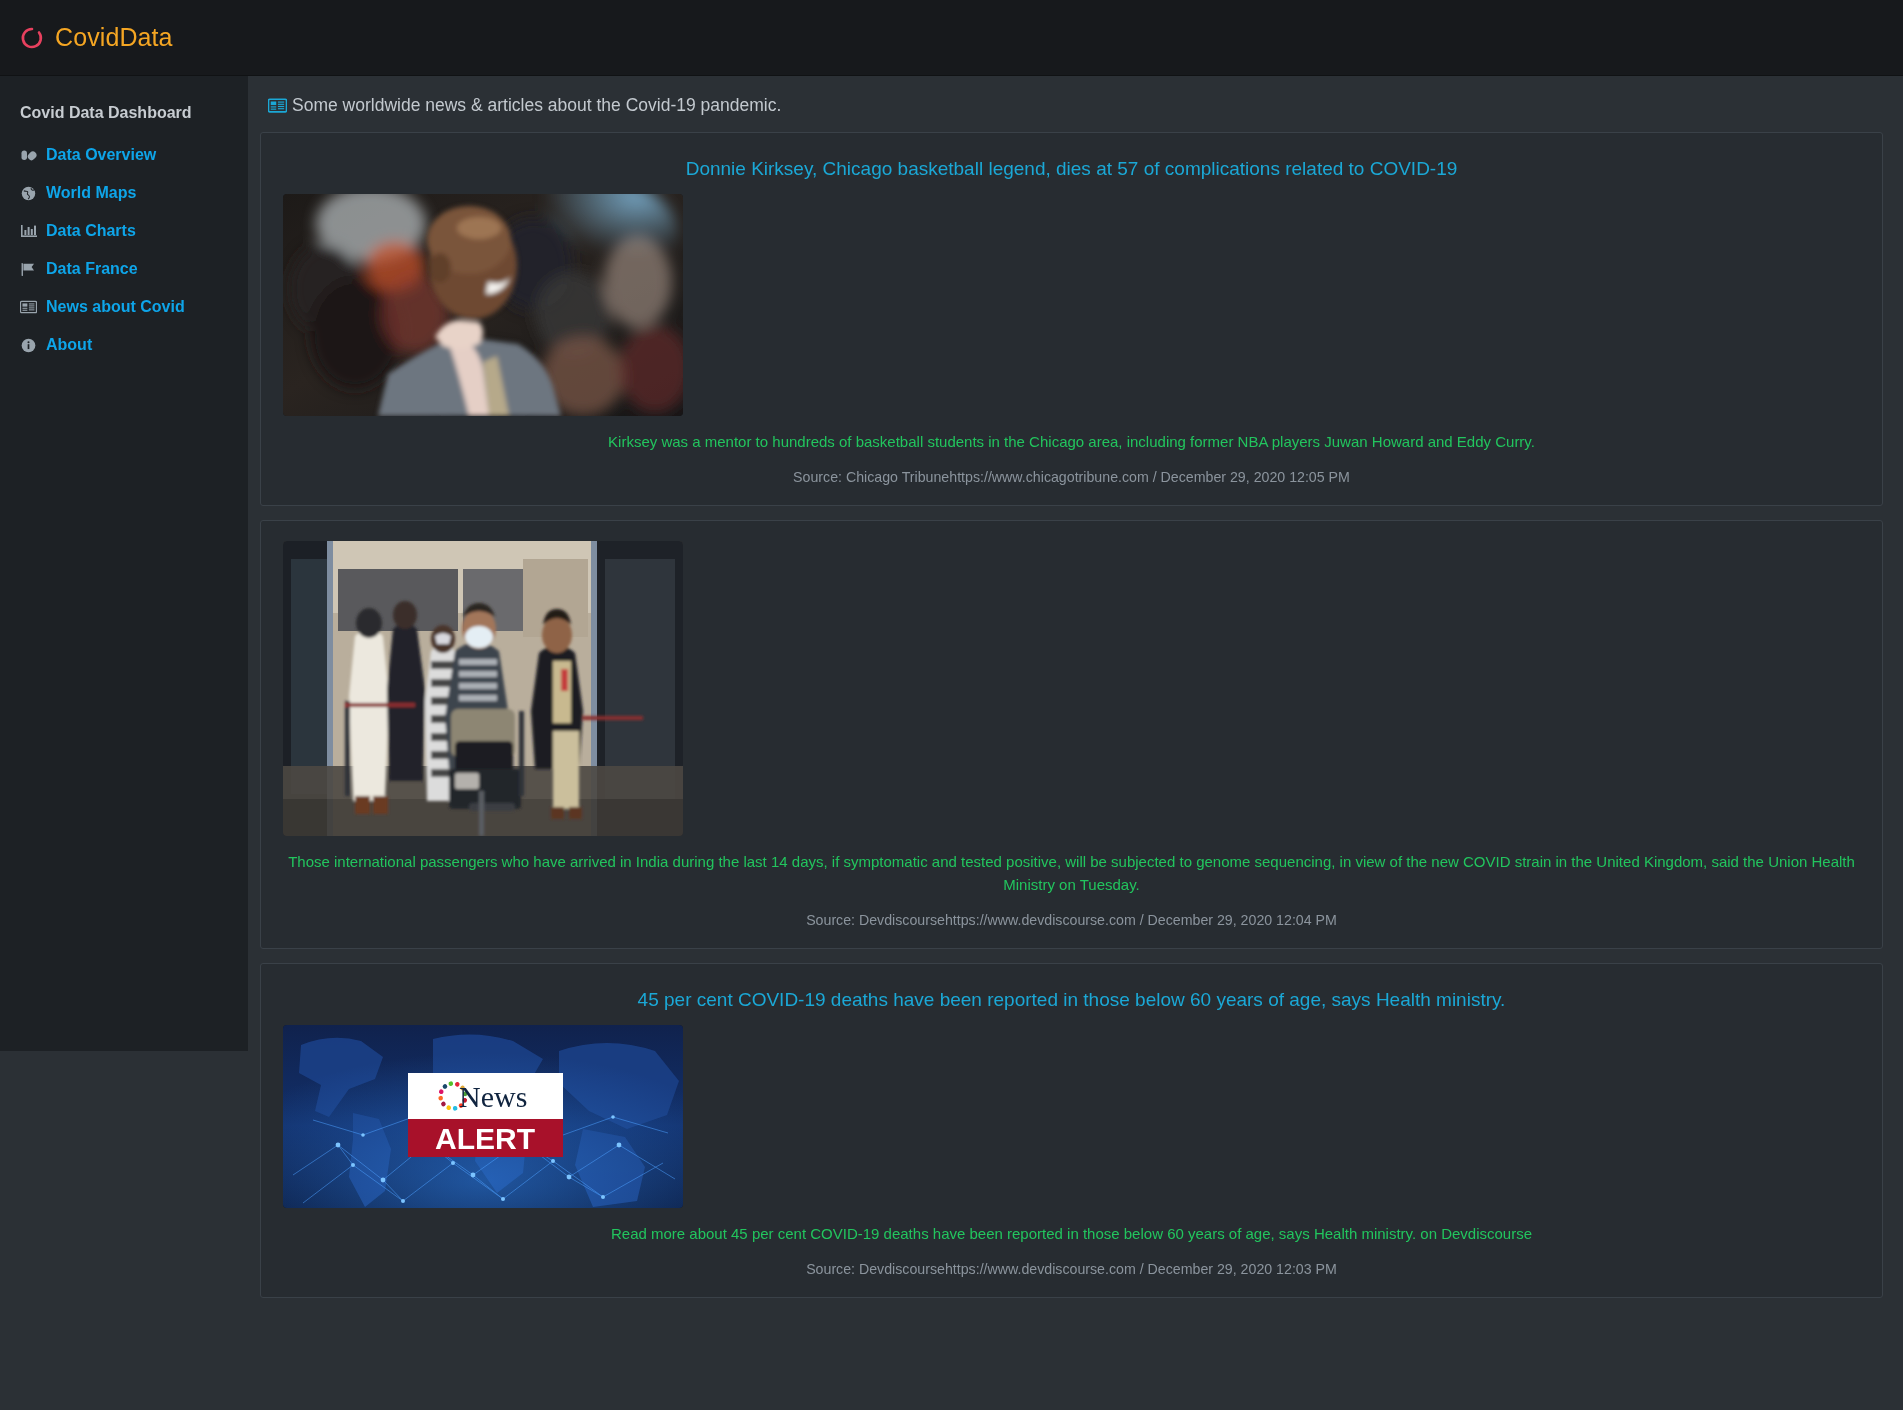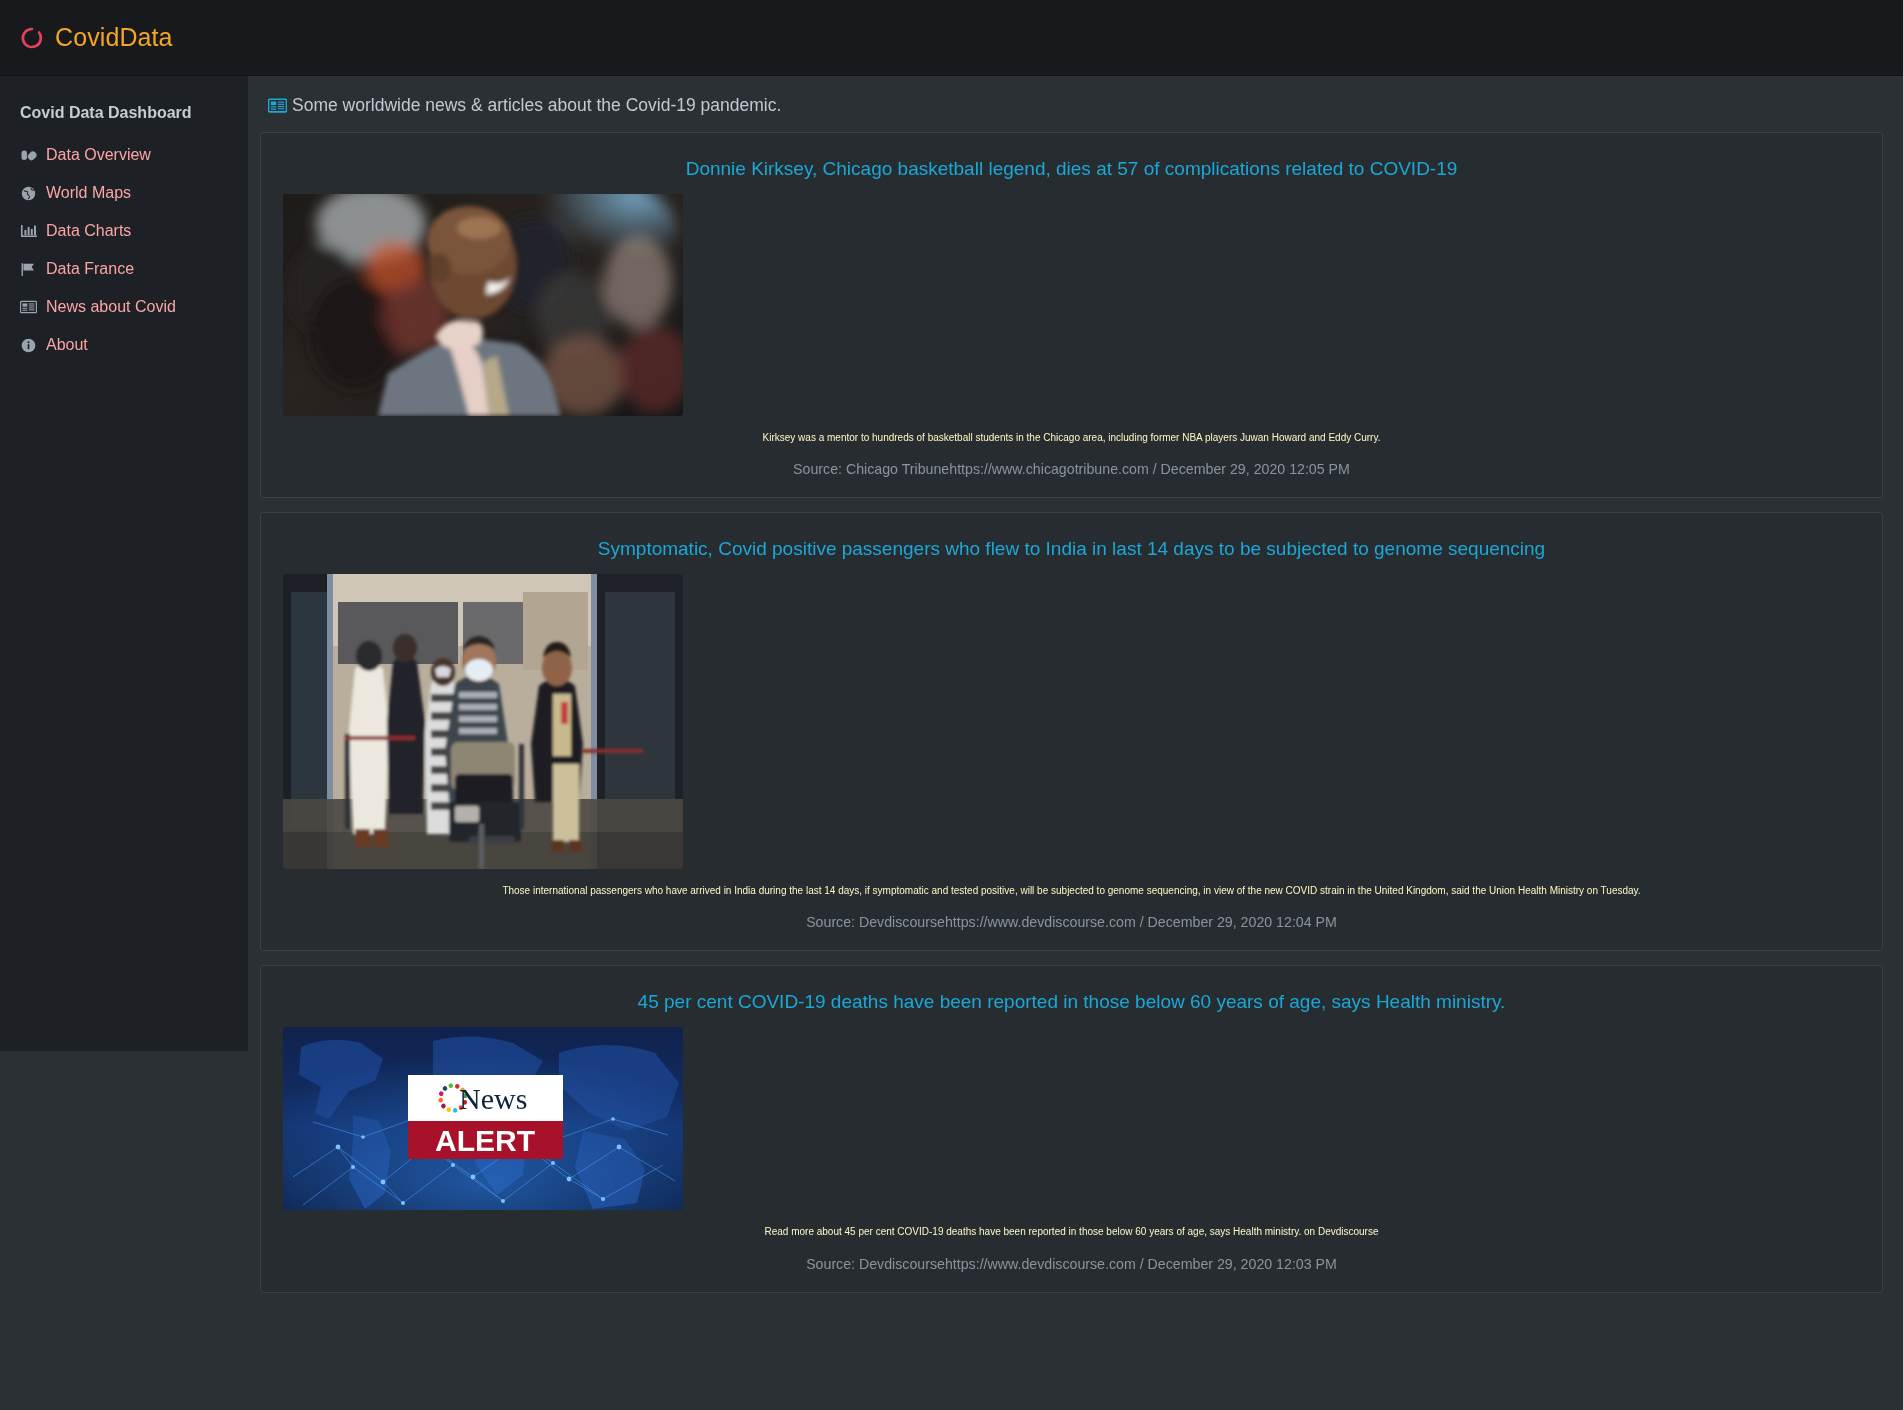--- a/index.html
+++ b/index.html
@@ -56,24 +56,25 @@
     font-size: 16px;
     font-weight: bold;
     padding: 6px 20px 14px 20px;
   }
   .nav-list { list-style: none; margin: 0; padding: 0; }
   .nav-item {
     display: flex;
     align-items: center;
     gap: 9px;
     padding: 10px 20px;
-    color: #fca5a5;
+    color: #0ea5e9;
     font-size: 16px;
     cursor: pointer;
     text-decoration: none;
+    font-weight: bold;
   }
   .nav-icon {
     width: 17px; height: 16px;
     display: inline-flex;
     align-items: center;
     justify-content: center;
     flex: 0 0 17px;
     color: #99a4ad;
   }
   .nav-icon svg { display: block; }
@@ -127,22 +128,22 @@
     overflow: hidden;
     position: relative;
     margin-bottom: 14px;
     background: #11161c;
   }
   .thumb.tall { height: 295px; }
   .thumb.alert { height: 183px; }
   .thumb svg { display: block; width: 100%; height: 100%; }
 
   .card-desc {
-    color: #fef9c3;
-    font-size: 10px;
+    color: #22c55e;
+    font-size: 15px;
     line-height: 1.55;
     margin: 8px 0 16px 0;
     max-width: 1620px;
   }
   .card-source {
     color: #8b949d;
     font-size: 14.2px;
     margin: 0;
   }
 </style>
@@ -320,21 +321,20 @@
               <path d="M205 88 Q222 92 228 82 Q220 100 203 100 Z" fill="#f3f1ee"></path>
               <ellipse cx="157" cy="74" rx="11" ry="15" fill="#60402c"></ellipse>
             </g>
           </svg>
         </div>
         <p class="card-desc">Kirksey was a mentor to hundreds of basketball students in the Chicago area, including former NBA players Juwan Howard and Eddy Curry.</p>
         <p class="card-source">Source: Chicago Tribunehttps://www.chicagotribune.com / December 29, 2020 12:05 PM</p>
       </div>
 
       <div class="card">
-        <a class="card-title" href="#">Symptomatic, Covid positive passengers who flew to India in last 14 days to be subjected to genome sequencing</a>
         <div class="thumb tall">
           <svg viewBox="0 0 400 295" preserveAspectRatio="none">
             <defs>
               <linearGradient id="hall" x1="0" y1="0" x2="0" y2="1">
                 <stop offset="0%" stop-color="#cdc2b0"></stop>
                 <stop offset="55%" stop-color="#8d8madd" stop-opacity="1"></stop>
                 <stop offset="100%" stop-color="#5b5853"></stop>
               </linearGradient>
               <filter id="blurC">
                   <feGaussianBlur stdDeviation="1.6"></feGaussianBlur>

